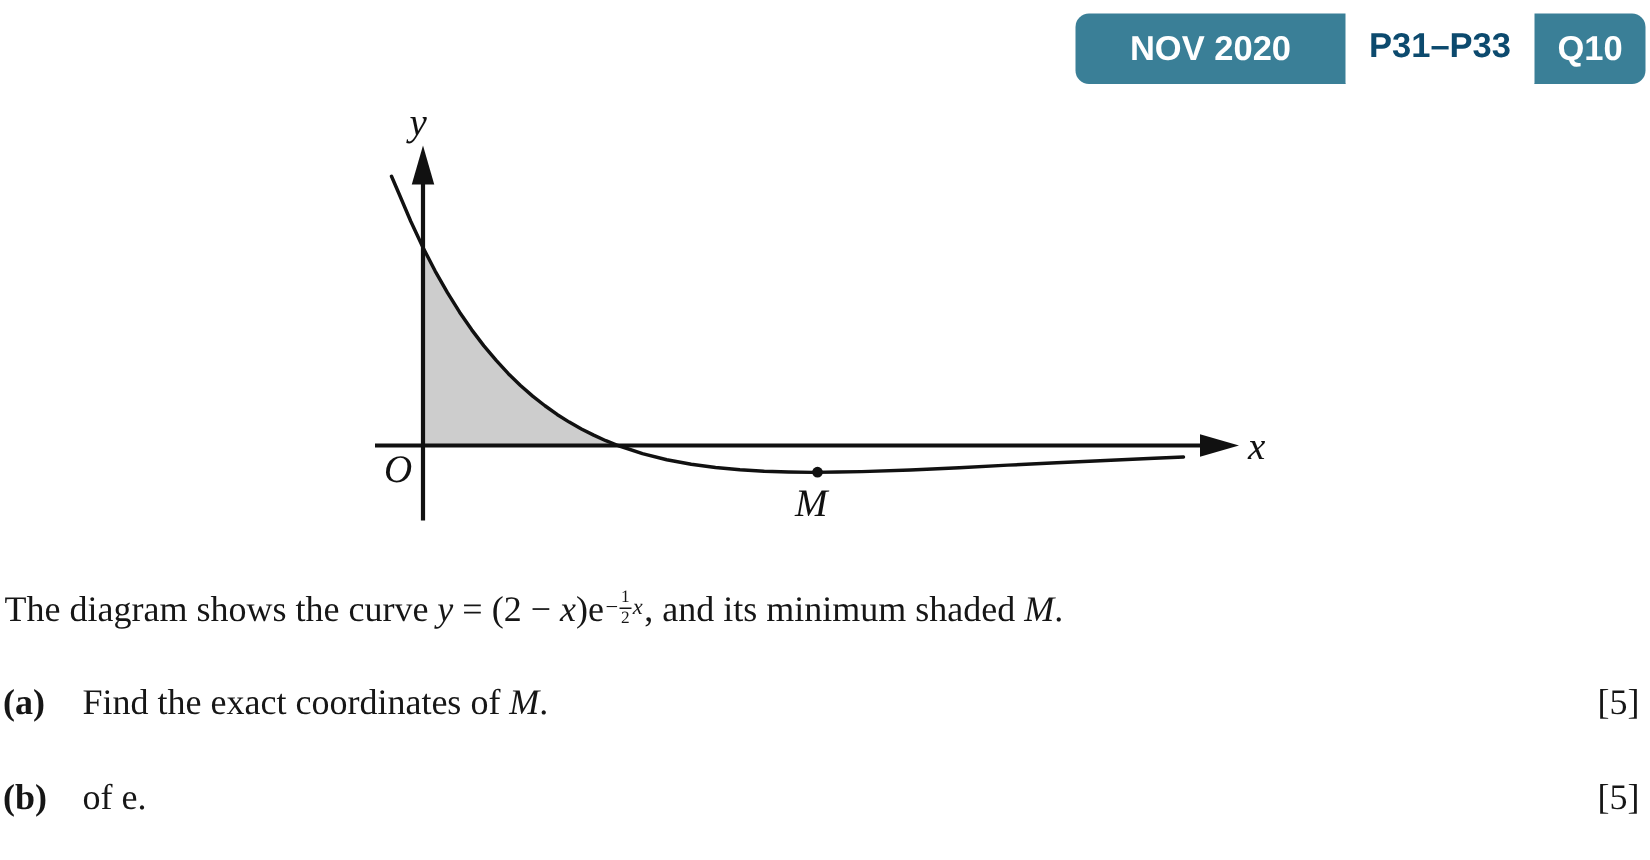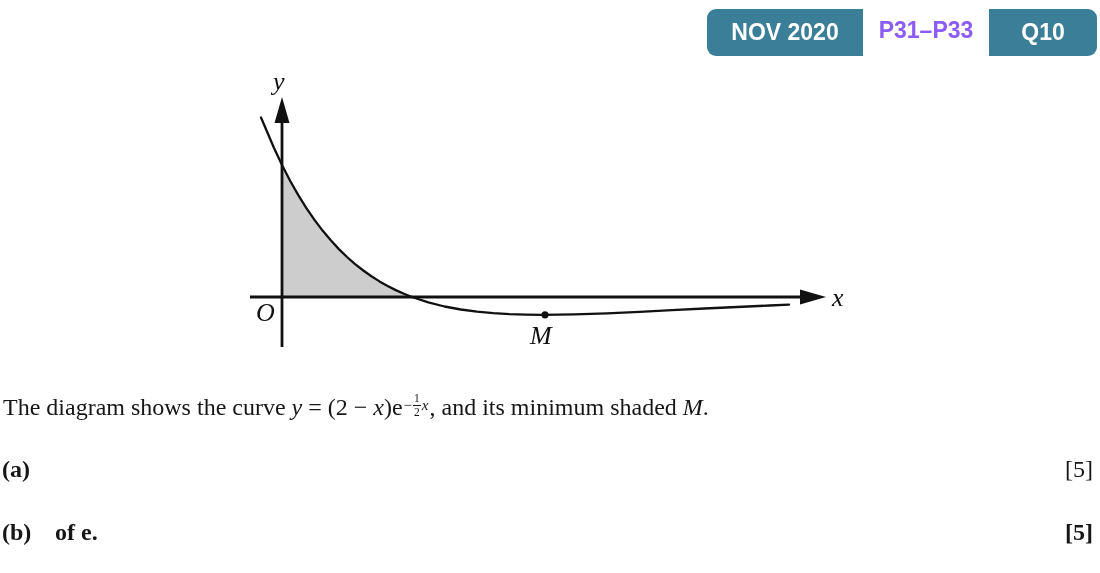--- a/index.html
+++ b/index.html
@@ -10,24 +10,24 @@
   }
 
   
   .badges {
     position:absolute; top:9px; right:3px; height:47px;
     display:flex; align-items:center;
     background:#3a7f97; border-radius:9px;
     font-family:"Liberation Sans", sans-serif; font-weight:bold; font-size:23px;
   }
   .badge { display:flex; align-items:center; justify-content:center; height:100%; }
-  .badge.seg-session { width:156px; color:#ffffff; }
-  .badge.seg-paper   { width:126px; background:#ffffff; color:#8b5cf6;
+  .badge.seg-session { width:180px; color:#ffffff; }
+  .badge.seg-paper   { width:126px; background:#ffffff; color:#0c4a6e;
                        height:52px; transform:translateY(-2px); border-radius:2px; }
-  .badge.seg-q       { width:108px;  color:#ffffff; }
+  .badge.seg-q       { width:74px;  color:#ffffff; }
 
   
   .figure { position:absolute; left:245px; top:70px; width:600px; height:290px; }
   .figure .axis   { stroke:#111; stroke-width:2.8; fill:none; }
   .figure .curve  { stroke:#111; stroke-width:2.3; fill:none; stroke-linejoin:round; stroke-linecap:round; }
   .figure .shade  { fill:#cdcdcd; stroke:none; }
   .figure .arrow  { fill:#111; stroke:none; }
   .figure .axlabel { font-family:"Liberation Serif", serif; font-style:italic; font-size:26px; fill:#111; }
 
   
@@ -54,21 +54,21 @@
   .part-label { font-weight:bold; width:53px; flex:none; }
   .marks { margin-left:auto; }
 
   .part-b {
     position:absolute; left:2px; top:519px; width:1091px;
     font-size:24px; line-height:27.5px;
   }
   .part-b .part-label { position:absolute; left:0; top:0; }
   .part-b .content { margin-left:53px; }
   .bline1 { display:block; text-align:justify; text-align-last:justify; white-space:nowrap; }
-  .brow2 { display:flex; align-items:flex-end;font-weight:bold; }
+  .brow2 { display:flex; align-items:flex-end; }
 </style>
 </head>
 <body>
 
 <div class="badges">
   <span class="badge seg-session">NOV 2020</span>
   <span class="badge seg-paper">P31–P33</span>
   <span class="badge seg-q">Q10</span>
 </div>
 
@@ -90,20 +90,21 @@
       <span>−</span>
       <span class="frac">
         <span class="num">1</span>
         <span class="den">2</span>
       </span>
       <span class="mi">x</span>
     </span><span>, and its minimum shaded </span><span class="mi">M</span><span>.</span></p>
 
 <div class="part-a">
   <span class="part-label">(a)</span>
+  <span><span>Find the exact coordinates of </span><span class="mi">M</span><span>.</span></span>
   <span class="marks">[5]</span>
 </div>
 
 <div class="part-b">
   <span class="part-label">(b)</span>
   <div class="content">
     <div class="brow2">
       <span>of e.</span>
       <span class="marks">[5]</span>
     </div>

